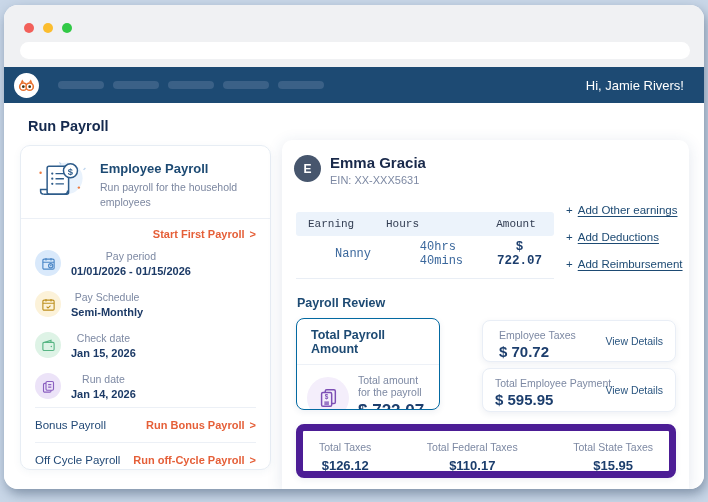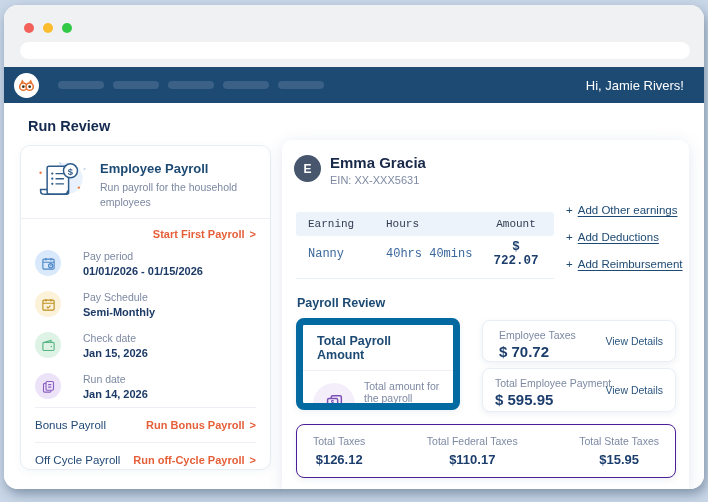--- a/index.html
+++ b/index.html
@@ -38,21 +38,21 @@
     position:absolute; left:16px; top:42px; width:251px; height:325px;
     background:#fff; border:1px solid #e7edf4; border-radius:10px;
     box-shadow:0 2px 8px rgba(40,70,120,.05); overflow:hidden;
   }
   .lc-header { display:flex; gap:9px; padding:12px 14px 9px; align-items:flex-start; }
   .lc-title { font-size:13px; font-weight:bold; color:#1d4a73; margin-top:3px; }
   .lc-desc { font-size:10.5px; color:#7c87a0; line-height:1.4; margin-top:4px; width:140px; }
   .divider { border:none; border-top:1px solid #ecf0f6; }
   .divider.inset { margin:0 14px; }
   .lc-start { text-align:right; padding:9px 14px 3px; font-size:11px; font-weight:600; color:#e55f38; cursor:pointer; }
-  .lc-item { display:flex; gap:22px; padding:7px 14px; align-items:flex-start; }
+  .lc-item { display:flex; gap:10px; padding:7px 14px; align-items:flex-start;text-align:center; }
   .icon-circle { width:26px; height:26px; border-radius:50%; display:flex; align-items:center; justify-content:center; flex:0 0 auto; }
   .lc-item-label { font-size:10.5px; color:#7d89a3; }
   .lc-item-value { font-size:11px; font-weight:bold; color:#1c3a66; margin-top:3px; }
   .lc-footrow { display:flex; justify-content:space-between; align-items:center; padding:11px 14px; }
   .lc-foot-label { font-size:11.5px; color:#234a77; }
   .orange-link { font-size:11px; font-weight:600; color:#e55f38; cursor:pointer; }
   .chev { margin-left:2px; }
   
   .right-card {
     position:absolute; left:278px; top:37px; width:407px; height:349px;
@@ -61,43 +61,43 @@
   }
   .avatar { position:absolute; left:12px; top:15px; width:27px; height:27px; border-radius:50%;
     background:#47566d; color:#fff; font-size:12px; font-weight:600; display:flex; align-items:center; justify-content:center; }
   .emp-name { position:absolute; left:48px; top:14px; font-size:15px; font-weight:bold; color:#19294a; }
   .emp-ein { position:absolute; left:48px; top:34px; font-size:11px; color:#7d89a3; }
   .earn-table { position:absolute; left:14px; top:72px; width:258px; }
   .t-row { display:flex; align-items:center; padding:0 12px;font-family:Liberation Mono, monospace; }
   .t-head { background:#ecf3fb; border-radius:3px; height:24px; font-size:11px; color:#323d52; }
   .t-body { height:36px; }
   .col1 { width:78px; } .col2 { width:104px; } .col3 { flex:1; text-align:center; }
-  .t-body .col1, .t-body .col2 { font-size:12px; color:#3a679c; }
+  .t-body .col1, .t-body .col2 { font-size:12px; color:#3a679c;margin-left:27px; }
   .t-body .col3 { font-size:12.5px; font-weight:bold; color:#1c3e6d; }
   .t-divider { border:none; border-top:1px solid #e9eef5; margin-top:6px; }
   .add-links { position:absolute; left:284px; top:64px; display:flex; flex-direction:column; gap:15px; }
   .add-link { display:flex; gap:5px; align-items:center; font-size:11.5px; color:#1d4a73; cursor:pointer; }
   .add-link .lbl { text-decoration:underline; text-underline-offset:2px; }
   .review-heading { position:absolute; left:15px; top:156px; font-size:12.5px; font-weight:bold; color:#1d4a73; }
-  .total-card { position:absolute; left:14px; top:178px; width:164px; height:92px;
-    background:#fff; border:7px solid #0369a1; border-radius:8px; box-shadow:0 2px 6px rgba(40,70,120,.08); overflow:hidden; }
+  .total-card { position:absolute; left:14px; top:178px; width:144px; height:92px;
+    background:#fff; border:1px solid #0369a1; border-radius:8px; box-shadow:0 2px 6px rgba(40,70,120,.08); overflow:hidden; }
   .tc-title { padding:9px 14px 8px; font-size:12.5px; font-weight:bold; color:#1d4a73; border-bottom:1px solid #edf1f7; }
   .tc-body { display:flex; gap:9px; padding:9px 10px; align-items:center; }
   .tc-icon-circle { width:42px; height:42px; border-radius:50%; background:#f4eefb; display:flex; align-items:center; justify-content:center; flex:0 0 auto; }
   .tc-label { font-size:10.5px; color:#7d89a3; }
   .tc-amount { font-size:17px; font-weight:bold; color:#1c3e6d; margin-top:3px; }
   .side-card { position:absolute; left:200px; width:194px;
     background:#fff; border:1px solid #e9eef6; border-radius:8px; box-shadow:0 2px 6px rgba(40,70,120,.08); padding:8px 12px; }
   .side-card.c1 { top:180px; height:42px;padding-left:16px; } .side-card.c2 { top:228px; height:44px; }
   .sc-label { font-size:10.5px; color:#7d89a3; }
   .sc-amount { font-size:15px; font-weight:bold; color:#1c3e6d; margin-top:2px; }
   .view-details { position:absolute; right:12px; top:50%; transform:translateY(-50%);
     font-size:10.5px; color:#2b5680; text-underline-offset:2px; cursor:pointer; }
   .totals-card { position:absolute; left:14px; top:284px; width:380px; height:54px;
-    background:#fff; border:1px solid #4c1d95; border-radius:8px; box-shadow:0 2px 6px rgba(40,70,120,.08);
+    background:#fff; border:7px solid #4c1d95; border-radius:8px; box-shadow:0 2px 6px rgba(40,70,120,.08);
     display:flex; justify-content:space-between; padding:10px 16px; }
   .total-col { text-align:center; }
   .total-col .lab { font-size:10.5px; color:#7d89a3; }
   .total-col .val { font-size:13px; font-weight:bold; color:#1c3e6d; margin-top:5px; }
 </style>
 </head>
 <body>
 
 <div class="window">
 
@@ -125,21 +125,21 @@
       <span class="pill"></span>
       <span class="pill"></span>
       <span class="pill"></span>
       <span class="pill"></span>
       <span class="pill"></span>
     </div>
     <span class="greeting">Hi, Jamie Rivers!</span>
   </div>
 
   <div class="content">
-    <div class="page-title">Run Review</div>
+    <div class="page-title">Run Payroll</div>
 
     <div class="left-card">
       <div class="lc-header">
         <svg width="56" height="48" viewBox="0 0 60 50">
           <circle cx="34" cy="21" r="17" fill="#e9f2fc"></circle>
           <rect x="13" y="8" width="23" height="30" rx="2" fill="#ffffff" stroke="#2e5c8a" stroke-width="1.6"></rect>
           <circle cx="18.5" cy="16" r="1.2" fill="#2e5c8a"></circle>
             <line x1="22" y1="16" x2="31" y2="16" stroke="#2e5c8a" stroke-width="1.4"></line>
           <circle cx="18.5" cy="21.5" r="1.2" fill="#2e5c8a"></circle>
             <line x1="22" y1="21.5" x2="31" y2="21.5" stroke="#2e5c8a" stroke-width="1.4"></line>

